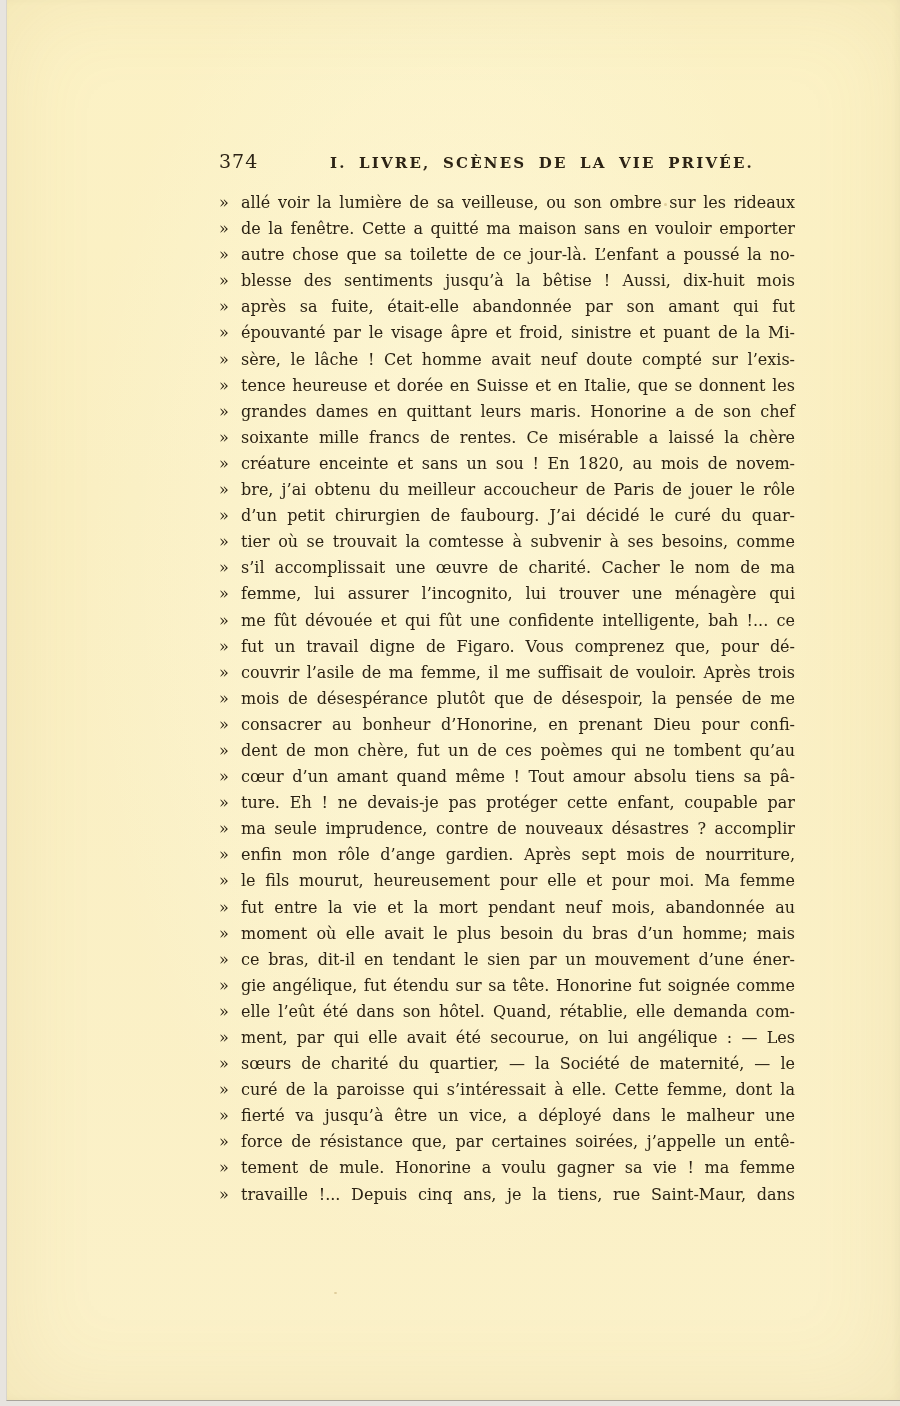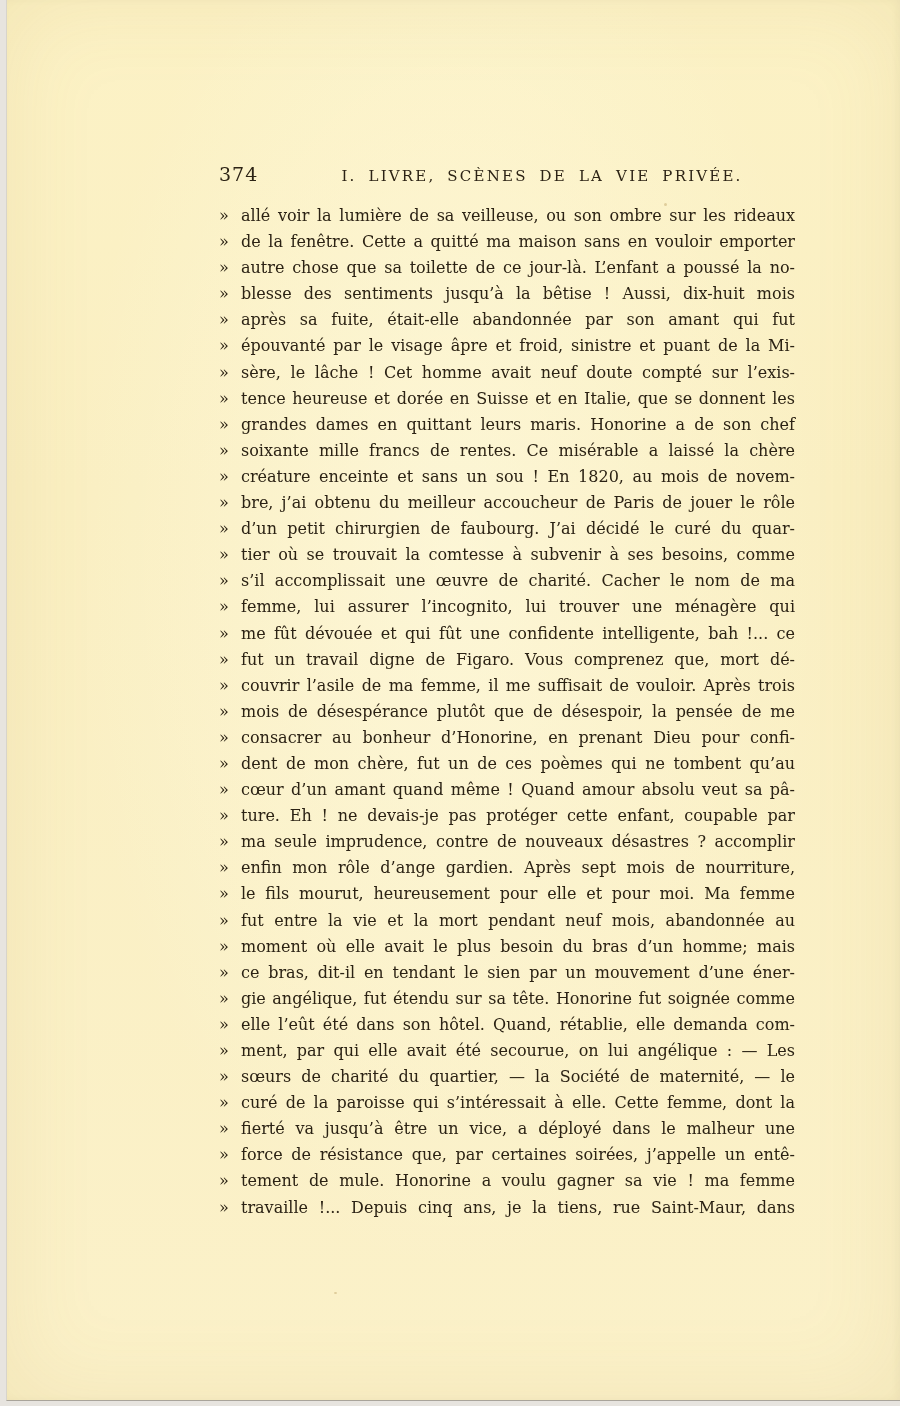--- a/index.html
+++ b/index.html
@@ -25,41 +25,41 @@
     box-shadow: inset 0 0 90px rgba(185,150,60,0.12), inset -3px 0 8px rgba(0,0,0,0.035);
   }
   .speck {
     position: absolute;
     border-radius: 50%;
     background: rgba(150,110,35,0.28);
   }
   .content {
     position: absolute;
     left: 212px;
-    top: 163px;
+    top: 150px;
     width: 576px;
     color: #2b2214;
   }
   .header {
     display: flex;
     align-items: baseline;
     height: 28px;
     margin-bottom: 12px;
     color: #2c2315;
   }
   .pagenum {
     flex: 0 0 70px;
     font-size: 19px;
     letter-spacing: 1px;
   }
   .running {
     flex: 1;
     text-align: center;
     font-size: 15px;
-    font-weight: normal;
+    font-weight: bold;
     letter-spacing: 2.2px;
     word-spacing: 5px;
     white-space: nowrap;
   }
   .textblock { width: 576px; }
   .line {
     display: flex;
     font-size: 16px;
     line-height: 26.1px;
   }
@@ -169,21 +169,21 @@
           <span class="ltext">femme, lui assurer l’incognito, lui trouver une ménagère qui</span>
         </div>
 
         <div class="line">
           <span class="qmark">»</span>
           <span class="ltext">me fût dévouée et qui fût une confidente intelligente, bah !... ce</span>
         </div>
 
         <div class="line">
           <span class="qmark">»</span>
-          <span class="ltext">fut un travail digne de Figaro. Vous comprenez que, mort dé-</span>
+          <span class="ltext">fut un travail digne de Figaro. Vous comprenez que, pour dé-</span>
         </div>
 
         <div class="line">
           <span class="qmark">»</span>
           <span class="ltext">couvrir l’asile de ma femme, il me suffisait de vouloir. Après trois</span>
         </div>
 
         <div class="line">
           <span class="qmark">»</span>
           <span class="ltext">mois de désespérance plutôt que de désespoir, la pensée de me</span>
@@ -194,21 +194,21 @@
           <span class="ltext">consacrer au bonheur d’Honorine, en prenant Dieu pour confi-</span>
         </div>
 
         <div class="line">
           <span class="qmark">»</span>
           <span class="ltext">dent de mon chère, fut un de ces poèmes qui ne tombent qu’au</span>
         </div>
 
         <div class="line">
           <span class="qmark">»</span>
-          <span class="ltext">cœur d’un amant quand même ! Quand amour absolu veut sa pâ-</span>
+          <span class="ltext">cœur d’un amant quand même ! Tout amour absolu tiens sa pâ-</span>
         </div>
 
         <div class="line">
           <span class="qmark">»</span>
           <span class="ltext">ture. Eh ! ne devais-je pas protéger cette enfant, coupable par</span>
         </div>
 
         <div class="line">
           <span class="qmark">»</span>
           <span class="ltext">ma seule imprudence, contre de nouveaux désastres ? accomplir</span>

